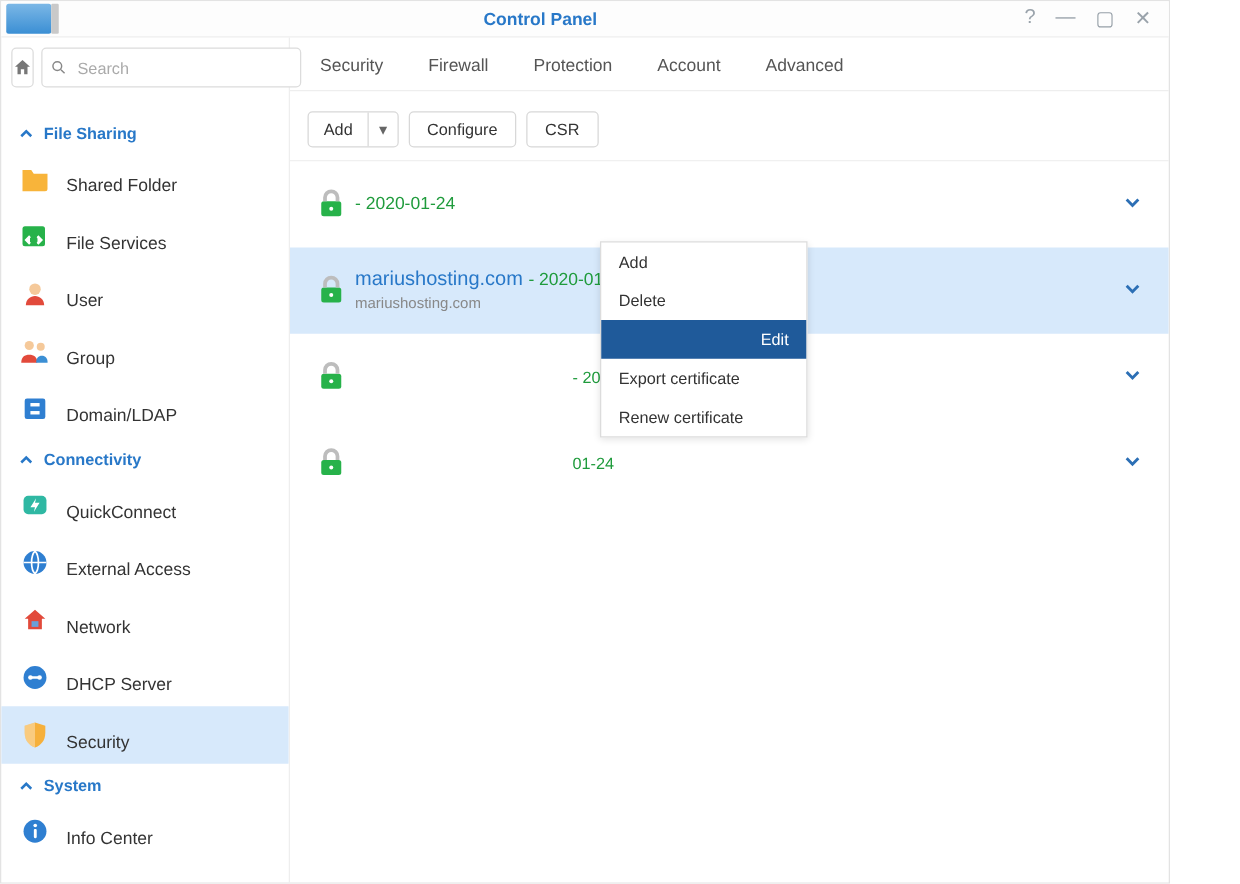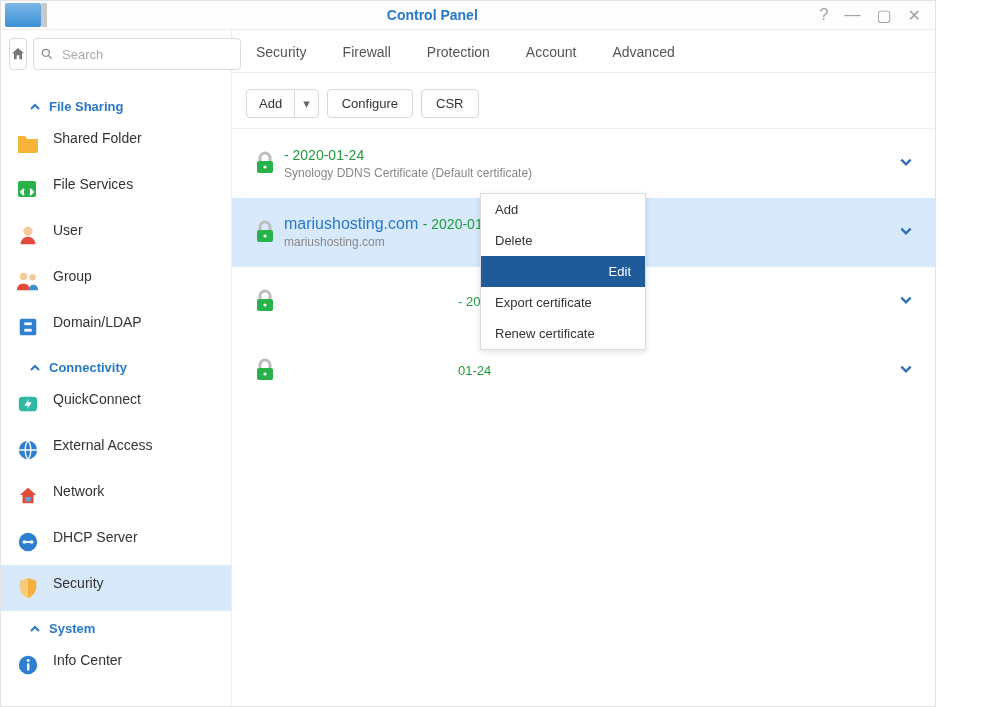--- a/index.html
+++ b/index.html
@@ -13,24 +13,24 @@
 
   .body{flex:1;display:flex;min-height:0;}
   .sidebar{width:230px;border-right:1px solid #eee;display:flex;flex-direction:column;gap:11px;}
   .sb-top{display:flex;gap:6px;padding:8px;}
   .home-btn{width:34px;height:30px;border:1px solid #dcdcdc;border-radius:4px;display:flex;align-items:center;justify-content:center;background:#fff;cursor:pointer;}
   .search-wrap{flex:1;position:relative;border:1px solid #dcdcdc;border-radius:4px;height:30px;display:flex;align-items:center;background:#fff;}
   .search-wrap svg{margin:0 6px;}
   .search-wrap input{border:0;outline:0;flex:1;font-size:13px;color:#666;}
   .search-wrap input::placeholder{color:#aaa;}
 
-  .cat-head{display:flex;align-items:center;gap:8px;color:#2878c8;font-weight:700;padding:10px 28px 6px;cursor:pointer;}
+  .cat-head{display:flex;align-items:center;gap:8px;color:#2878c8;font-weight:700;padding:10px 14px 6px;cursor:pointer;}
   .cat-head svg{width:12px;height:12px;}
 
-  .nav-item{display:flex;align-items:flex-start;gap:12px;padding:10px 14px;cursor:pointer;border-radius:0;}
+  .nav-item{display:flex;align-items:flex-end;gap:12px;padding:10px 14px;cursor:pointer;border-radius:0;}
   .nav-item .label{color:#333;font-size:14px;}
   .nav-item.selected{background:#d7e9fb;}
   .nav-icon{width:26px;height:26px;display:flex;align-items:center;justify-content:center;}
 
   .nav-list{overflow-y:auto;flex:1;}
   .nav-list::-webkit-scrollbar{width:8px;}
   .nav-list::-webkit-scrollbar-thumb{background:#d8d8d8;border-radius:4px;}
 
   .main{flex:1;display:flex;flex-direction:column;min-width:0;}
   .tabs{display:flex;border-bottom:1px solid #eee;padding:0 6px;}
@@ -250,21 +250,20 @@
         <div class="cert-row">
           <span class="lock">
               <svg width="20" height="24" viewBox="0 0 20 24">
                 <rect fill="#27b24a" x="2" y="10" width="16" height="12" rx="2"></rect>
                 <path fill="none" stroke="#bdbdbd" stroke-width="3" d="M5 10V7a5 5 0 0 1 10 0v3"></path>
                 <circle fill="#fff" cx="10" cy="16" r="1.6"></circle>
               </svg>
             </span>
           <div class="cert-body">
             <div class="cert-title"><span></span><span class="date"> - 2020-01-24</span></div>
-            <div class="cert-sub">Synology DDNS Certificate (Default certificate)</div>
           </div>
           <span class="chev"><svg width="14" height="14" viewBox="0 0 12 12">
                 <path d="M2 4l4 4 4-4" stroke="#2c6fb5" stroke-width="2" fill="none"></path>
               </svg></span>
         </div>
 
         <div class="cert-row sel">
           <span class="lock">
               <svg width="20" height="24" viewBox="0 0 20 24">
                 <rect fill="#27b24a" x="2" y="10" width="16" height="12" rx="2"></rect>

